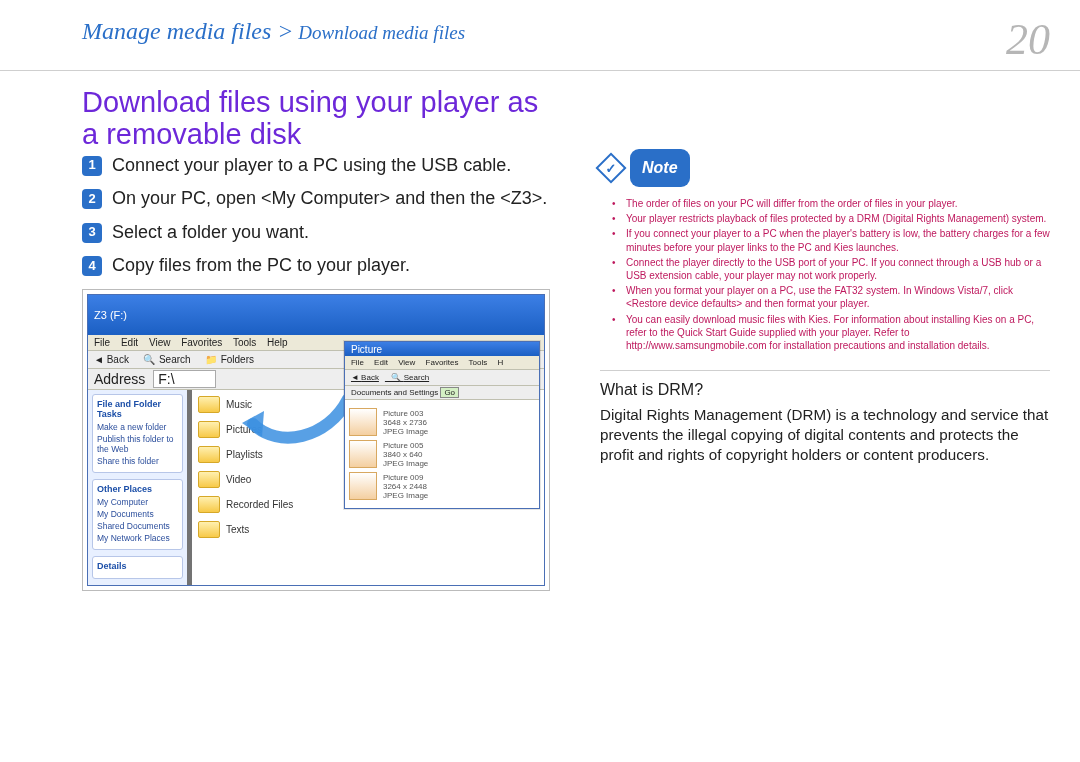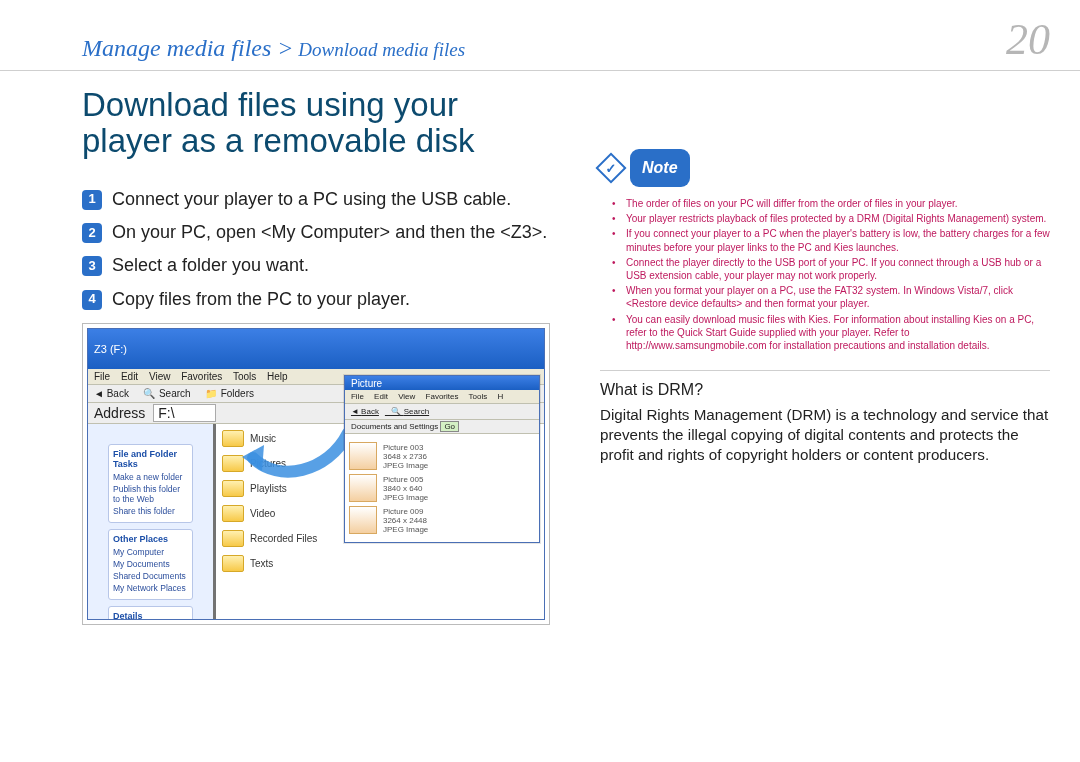--- a/index.html
+++ b/index.html
@@ -7,21 +7,21 @@
     width: 1080px;
     height: 762px;
     background: #fff;
     font-family: Arial, Helvetica, sans-serif;
     color: #222;
     position: relative;
     overflow: hidden;
   }
   .header {
     display: flex;
-    align-items: flex-end;
+    align-items: flex-start;
     justify-content: space-between;
     padding: 18px 30px 8px 82px;
     border-bottom: 1px solid #cfcfcf;
   }
   .breadcrumb {
     font-family: Georgia, 'Times New Roman', serif;
     color: #2a6fc8;
   }
   .bc-main { font-size: 24px; font-style: italic; }
   .bc-sub { font-size: 19px; font-style: italic; }
@@ -33,25 +33,25 @@
     line-height: 1;
   }
   .columns {
     display: flex;
     padding: 16px 30px 0 82px;
     gap: 50px;
   }
   .col-left { width: 470px; }
   .col-right { width: 452px; }
   .title {
-    color: #0c4a6e;
-    font-size: 33px;
+    color: #6d28d9;
+    font-size: 29px;
     line-height: 1.1;
     font-weight: 400;
-    margin-bottom: 28px;
+    margin-bottom: 3px;
     font-family: Arial, Helvetica, sans-serif;
   }
   .steps { list-style: none; }
   .step {
     display: flex;
     align-items: flex-start;
     gap: 10px;
     margin-bottom: 10px;
     font-size: 18px;
     line-height: 1.3;
@@ -108,24 +108,24 @@
   }
   .sm-toolbar span { margin-right: 6px; }
   .sm-addr {
     background: #eee;
     padding: 2px 6px;
     font-size: 14px;
     border-bottom: 1px solid #c0c0b0;
   }
   .sm-body { display: flex; height: 222px; background: #fff; }
   .sm-side {
-    width: 128px;
+    width: 104px;
     background: #e8f0ff;
-    border-right: 3px solid #737373;
-    padding: 20px;
+    border-right: 5px solid #737373;
+    padding: 4px;
   }
   .sm-sidebox {
     background: #fff;
     border: 1px solid #b7c6e8;
     border-radius: 3px;
     margin-bottom: 6px;
     padding: 4px;
   }
   .sm-sidetitle {
     color: #1c4fa8;

